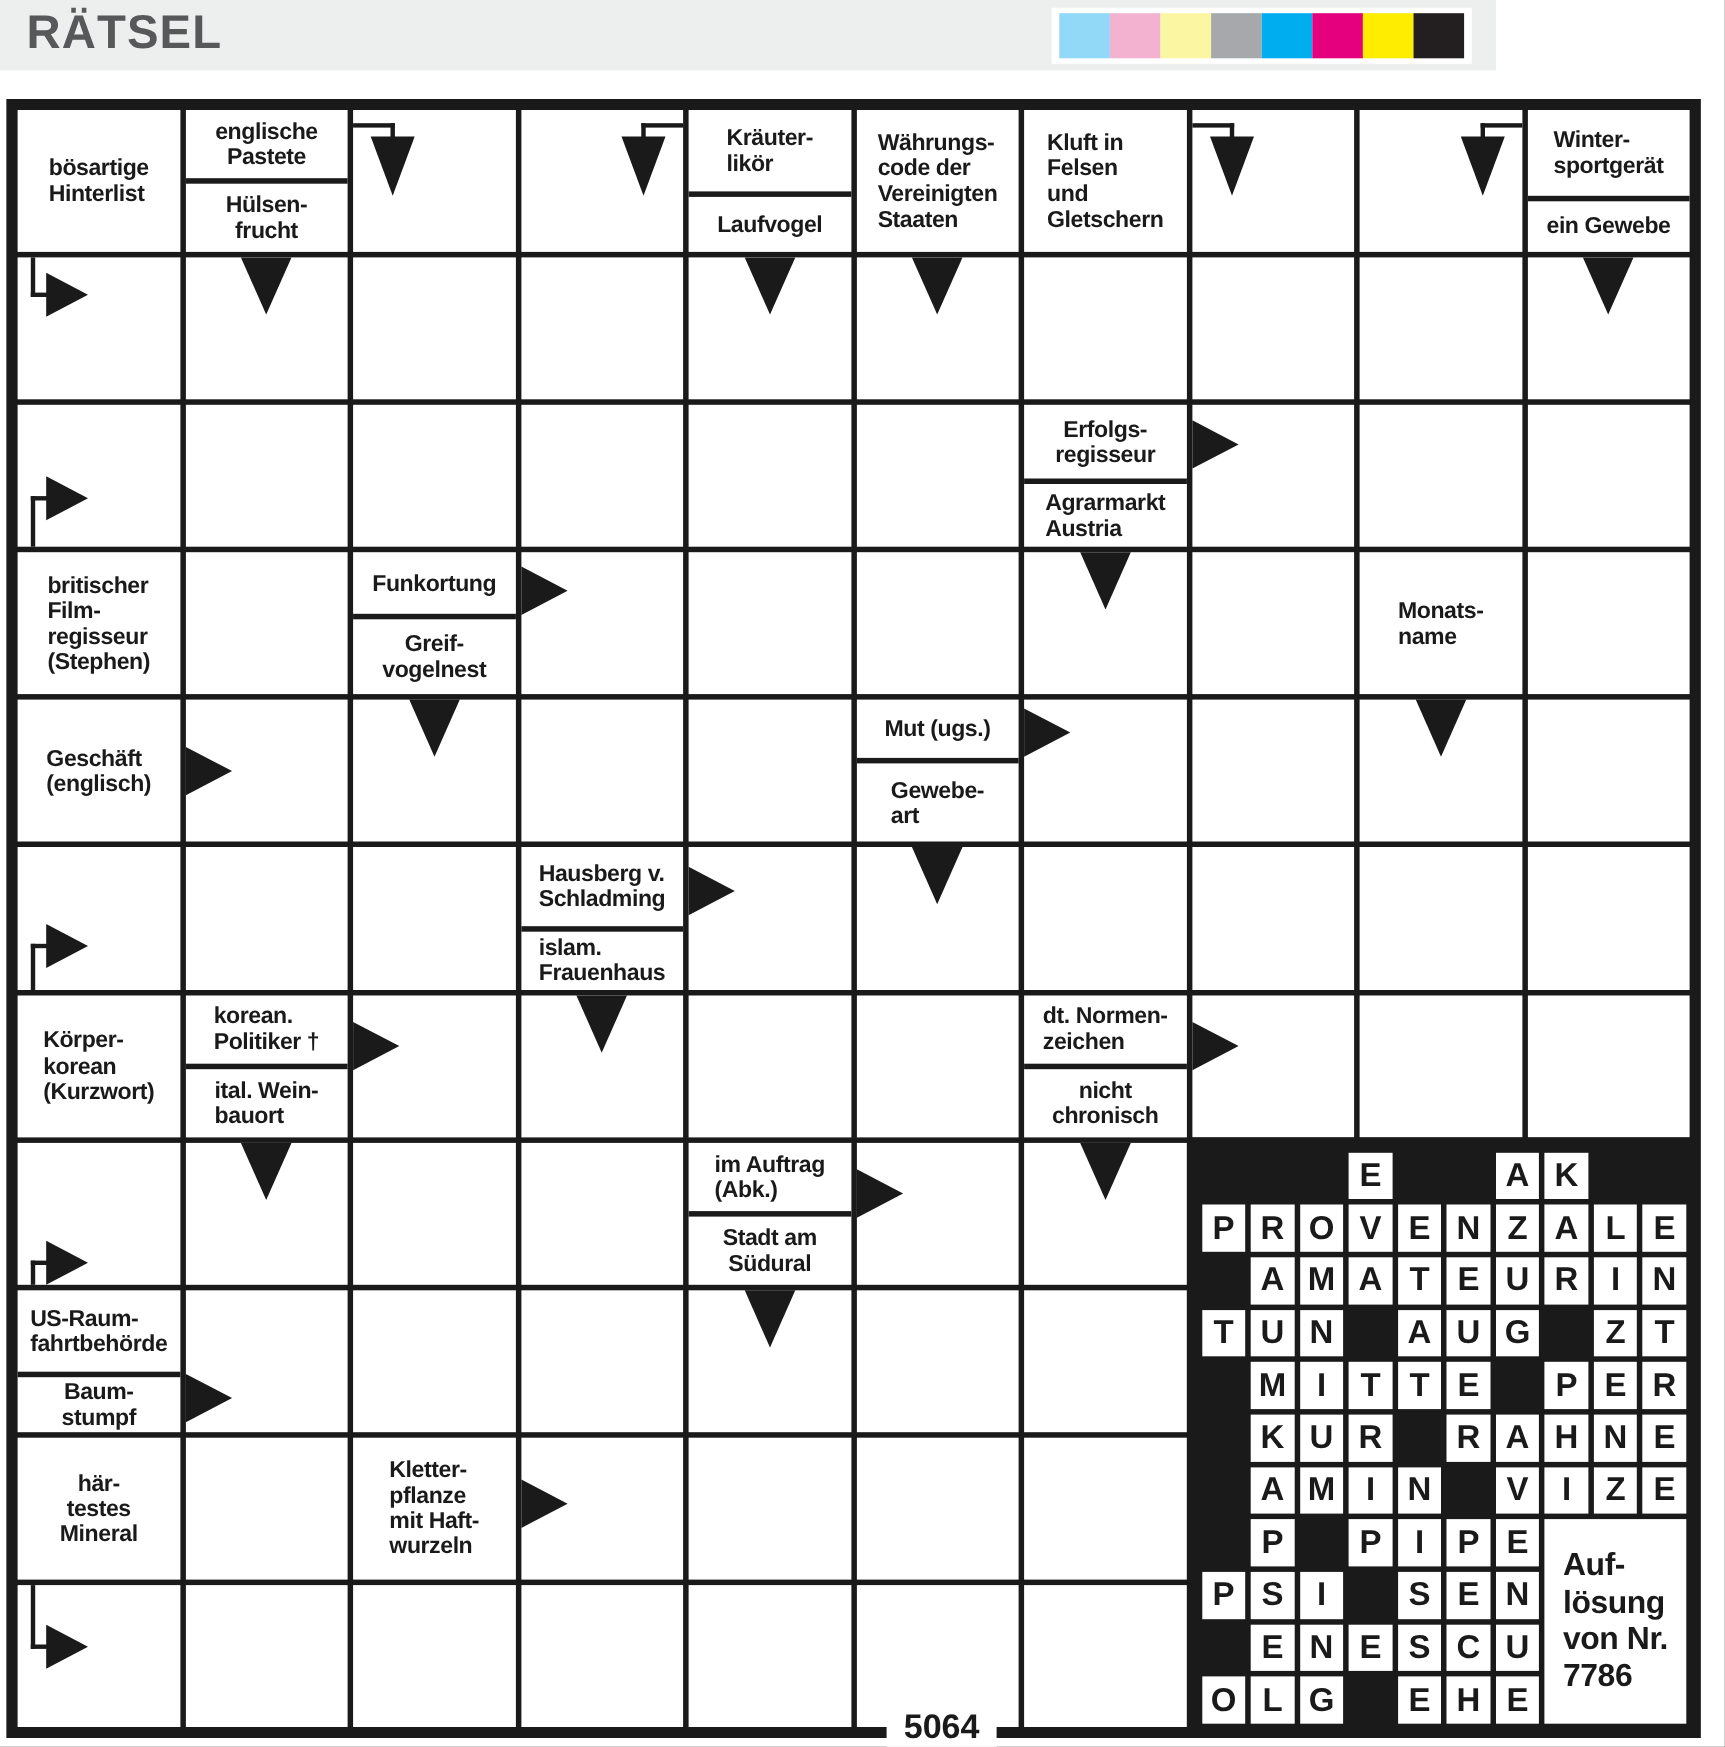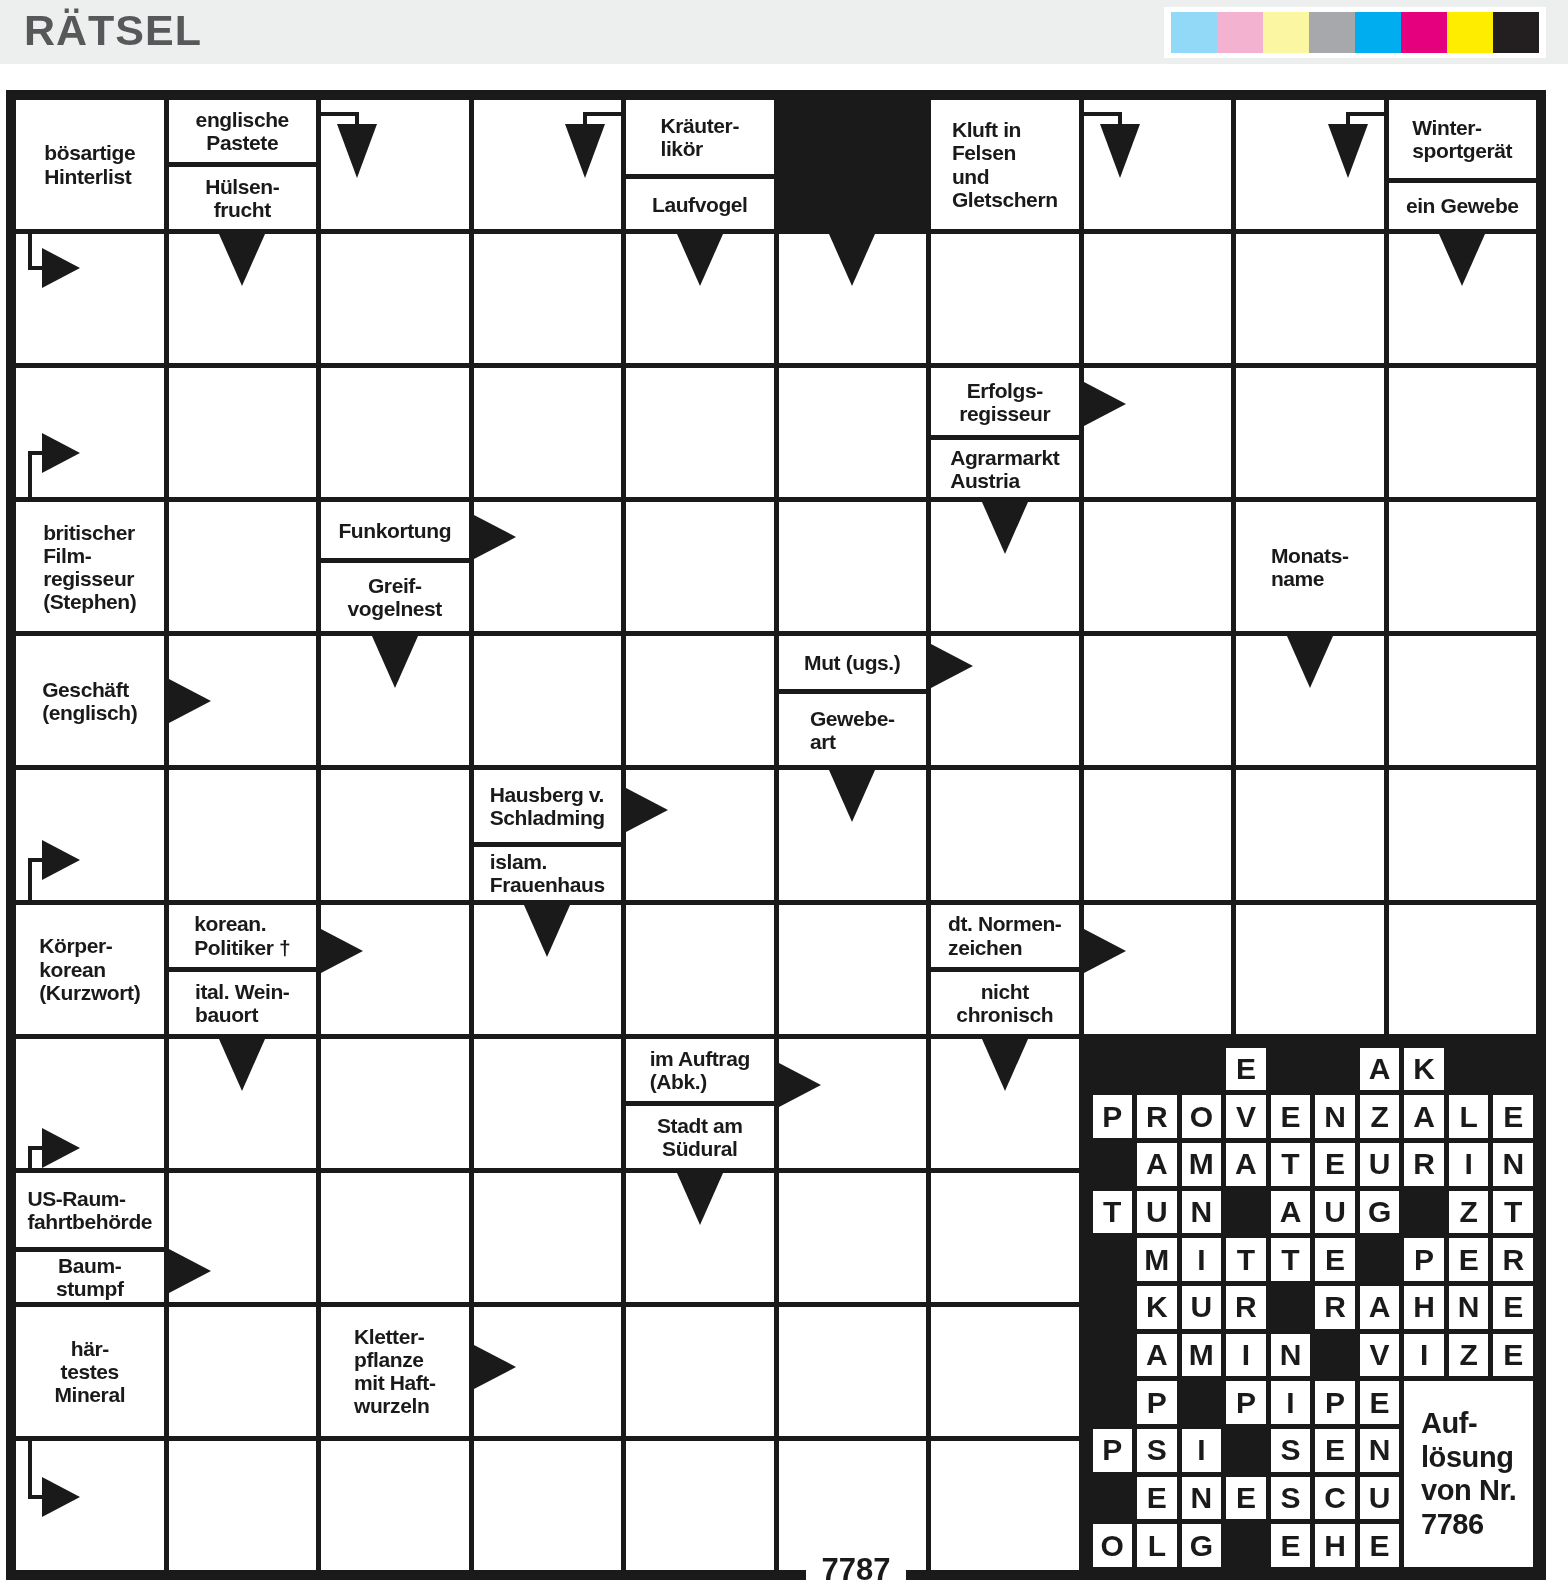--- a/index.html
+++ b/index.html
@@ -2,21 +2,21 @@
 <html><head>
 <meta charset="utf-8">
 <style>
   html,body { margin:0; padding:0; }
   body {
     width:1568px; height:1588px; position:relative;
     background:#ffffff; font-family:"Liberation Sans", sans-serif;
     color:#1a1a1a;
   }
   
-  .header { position:absolute; top:0; left:0; width:1568px; height:64px; background:#edeeee; }
+  .header { position:absolute; top:0; left:0; width:1360px; height:64px; background:#edeeee; }
   .page-title { position:absolute; left:24px; top:6px; margin:0; font-size:43px; font-weight:bold;
                 color:#57585a; letter-spacing:1px; }
   .swatch-panel { position:absolute; top:7px; right:22px; background:#ffffff; padding:5px 7px; display:flex; }
   .swatch { width:46px; height:41px; }
   
   .grid { position:absolute; left:6px; top:90px; width:1540px; height:1490px; box-sizing:border-box;
           border:10px solid #1a1a1a; background:#1a1a1a; display:grid;
           grid-template-columns:repeat(10,1fr); grid-template-rows:repeat(11,1fr); gap:5px; }
   .cell { background:#ffffff; position:relative; }
   .clue-cell { display:flex; flex-direction:column; font-size:21px; font-weight:bold;
@@ -102,20 +102,28 @@
       <div class="ed-head" style="right: 16px;"></div>
     </div>
     <div class="cell clue-cell" style="grid-area: 1 / 5;">
       <div class="sec" style="flex: 0.6 1 0px;">
         <div class="txt">Kräuter-
 likör</div>
       </div>
       <div class="divider"></div>
       <div class="sec" style="flex: 0.4 1 0px;">
         <div class="txt">Laufvogel</div>
+      </div>
+    </div>
+    <div class="cell clue-cell" style="grid-area: 1 / 6;">
+      <div class="sec" style="flex: 1 1 0px;">
+        <div class="txt">Währungs-
+code der
+Vereinigten
+Staaten</div>
       </div>
     </div>
     <div class="cell clue-cell" style="grid-area: 1 / 7;">
       <div class="sec" style="flex: 1 1 0px;">
         <div class="txt">Kluft in
 Felsen
 und
 Gletschern</div>
       </div>
     </div>
@@ -485,13 +493,13 @@
       <div class="sol-cell" style="grid-area: 11 / 7;">E</div>
       <div class="sol-note" style="grid-area: 8 / 8 / 12 / 11;">
         <div class="txt">Auf-
 lösung
 von Nr.
 7786</div>
       </div>
     </div>
   </div>
 
-<div class="puzzle-number">7787</div>
+<div class="puzzle-number">5064</div>
 
 </body></html>

